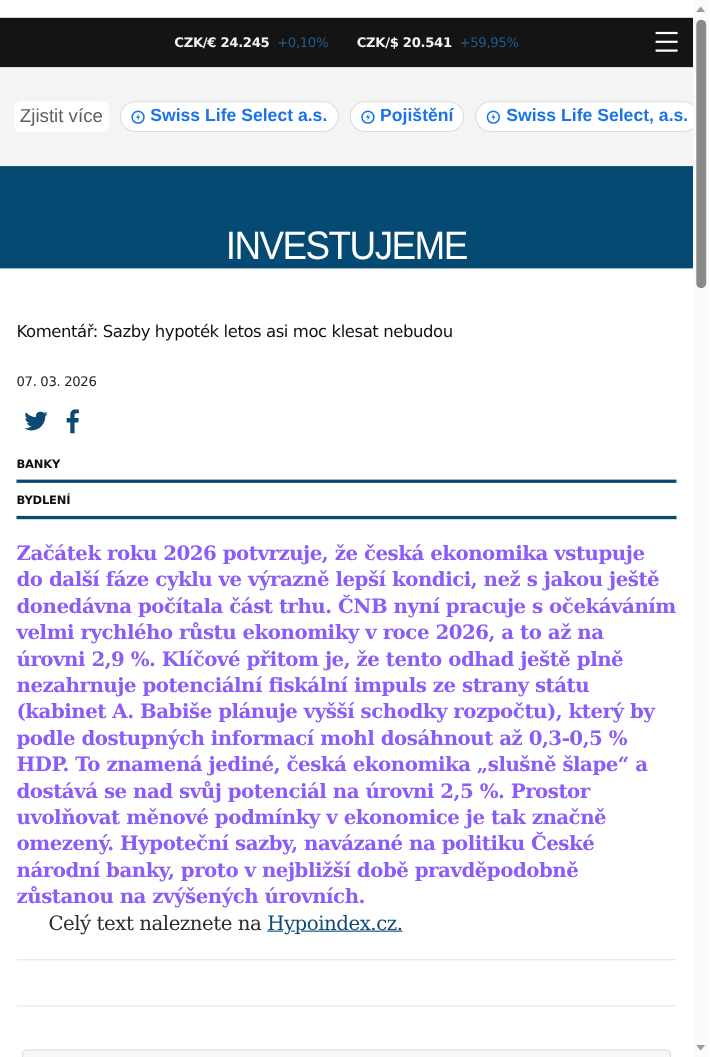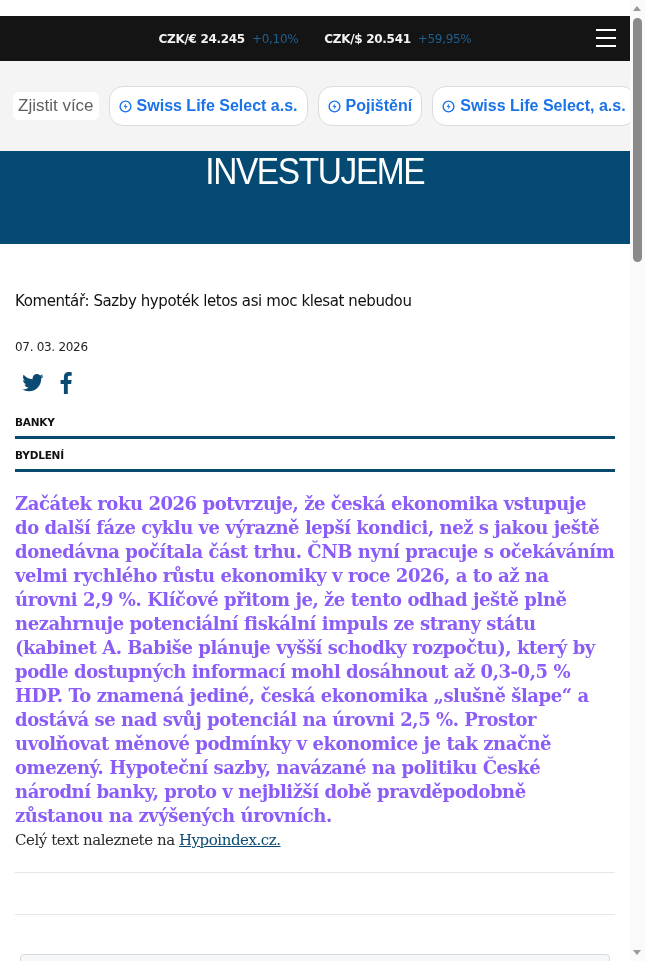--- a/index.html
+++ b/index.html
@@ -13,38 +13,38 @@
     .ticker-items { display: flex; gap: 26px; align-items: center; font-family: "DejaVu Sans", sans-serif; font-size: 12px; letter-spacing: -0.3px; }
     .ticker-item { display: flex; gap: 7px; align-items: center; }
     .ticker-pair { color: #f2f2f2; font-weight: bold; }
     .ticker-change { color: #1f5f8f; }
     .menu-btn { position: absolute; right: 14px; top: 13px; width: 20px; height: 18px; display: flex; flex-direction: column; justify-content: space-between; cursor: pointer; }
     .menu-btn span { display: block; height: 2px; background: #ffffff; }
 
     
     .chips-bar { height: 90px; background: #f4f4f4; display: flex; align-items: center; padding-left: 13px; gap: 10px; overflow: hidden; white-space: nowrap; }
     .chip-label { background: #fff; border-radius: 6px; padding: 4px 5px; font-size: 17px; color: #5f5f5f; font-family: "Liberation Sans", sans-serif; height: 28px; display: flex; align-items: center; }
-    .chip { background: #fff; border: 1px solid #dcdcdc; border-radius: 14px; height: 40px; padding: 0 9px 0 9px; display: flex; align-items: center; gap: 5px; color: #1a73e8; font-size: 16px; font-weight: bold; font-family: "Liberation Sans", sans-serif; cursor: pointer; }
+    .chip { background: #fff; border: 1px solid #dcdcdc; border-radius: 14px; height: 28px; padding: 0 9px 0 9px; display: flex; align-items: center; gap: 5px; color: #1a73e8; font-size: 16px; font-weight: bold; font-family: "Liberation Sans", sans-serif; cursor: pointer; }
     .chip svg { width: 13px; height: 13px; display: block; }
 
     
-    .brand { height: 93px; background: #044a73; display: flex; align-items: flex-start; justify-content: center; }
+    .brand { height: 93px; background: #044a73; display: flex; align-items: flex-end; justify-content: center; }
     .brand-logo { color: #ffffff; font-family: "Liberation Sans", sans-serif; font-size: 36px; letter-spacing: -1.5px; font-weight: normal; transform: scaleX(0.93); }
 
     
     .article { padding: 40px 15px 0 15px; }
     .title { font-family: "DejaVu Sans", sans-serif; font-size: 15px; line-height: 34px; color: #111; font-weight: normal; letter-spacing: -0.4px; }
     .date { margin-top: 22px; font-size: 12px; color: #222; font-family: "DejaVu Sans", sans-serif; letter-spacing: -0.3px; }
     .social { margin-top: 14px; display: flex; gap: 16px; align-items: center; padding-left: 7px; height: 30px; }
     .social svg { display: block; }
     .tags { margin-top: 18px; display: flex; gap: 10px; flex-direction: column; }
     .tag { font-size: 10.5px; font-weight: bold; color: #111; font-family: "DejaVu Sans", sans-serif; padding-bottom: 8px; border-bottom: 3px solid #0a4a6e; cursor: pointer; letter-spacing: -0.2px; }
 
     .body-text { margin-top: 20px; padding: 0 15px; font-family: "DejaVu Serif", serif; font-size: 18px; line-height: 24px; color: #8b5cf6; font-weight: bold; letter-spacing: -0.45px; }
-    .source-line { font-family: "DejaVu Serif", serif; font-size: 15px; line-height: 24px; color: #2a2a2a; padding: 0 15px; letter-spacing: -0.45px; }
+    .source-line { font-family: "DejaVu Serif", serif; font-size: 18px; line-height: 24px; color: #2a2a2a; padding: 0 15px; letter-spacing: -0.45px; margin-left: 29px; }
     .source-link { color: #0b4a73; text-decoration: underline; cursor: pointer; }
 
     .divider { margin: 20px 15px 0 15px; border-top: 1px solid #e6e6e6; }
     .divider2 { margin: 41px 15px 0 15px; border-top: 1px solid #e6e6e6; }
 
     .more-box { position: absolute; left: 20px; top: 938px; width: 590px; height: 40px; background: #f6f7f8; border: 1px solid #d9dadc; border-radius: 4px; padding: 14px 20px; }
     .more-title { font-family: "DejaVu Sans", sans-serif; font-weight: bold; font-size: 15px; color: #222; }
 
     
     .scrollbar { position: absolute; right: 0; top: 0; width: 15px; height: 961px; background: #fafafa; }

